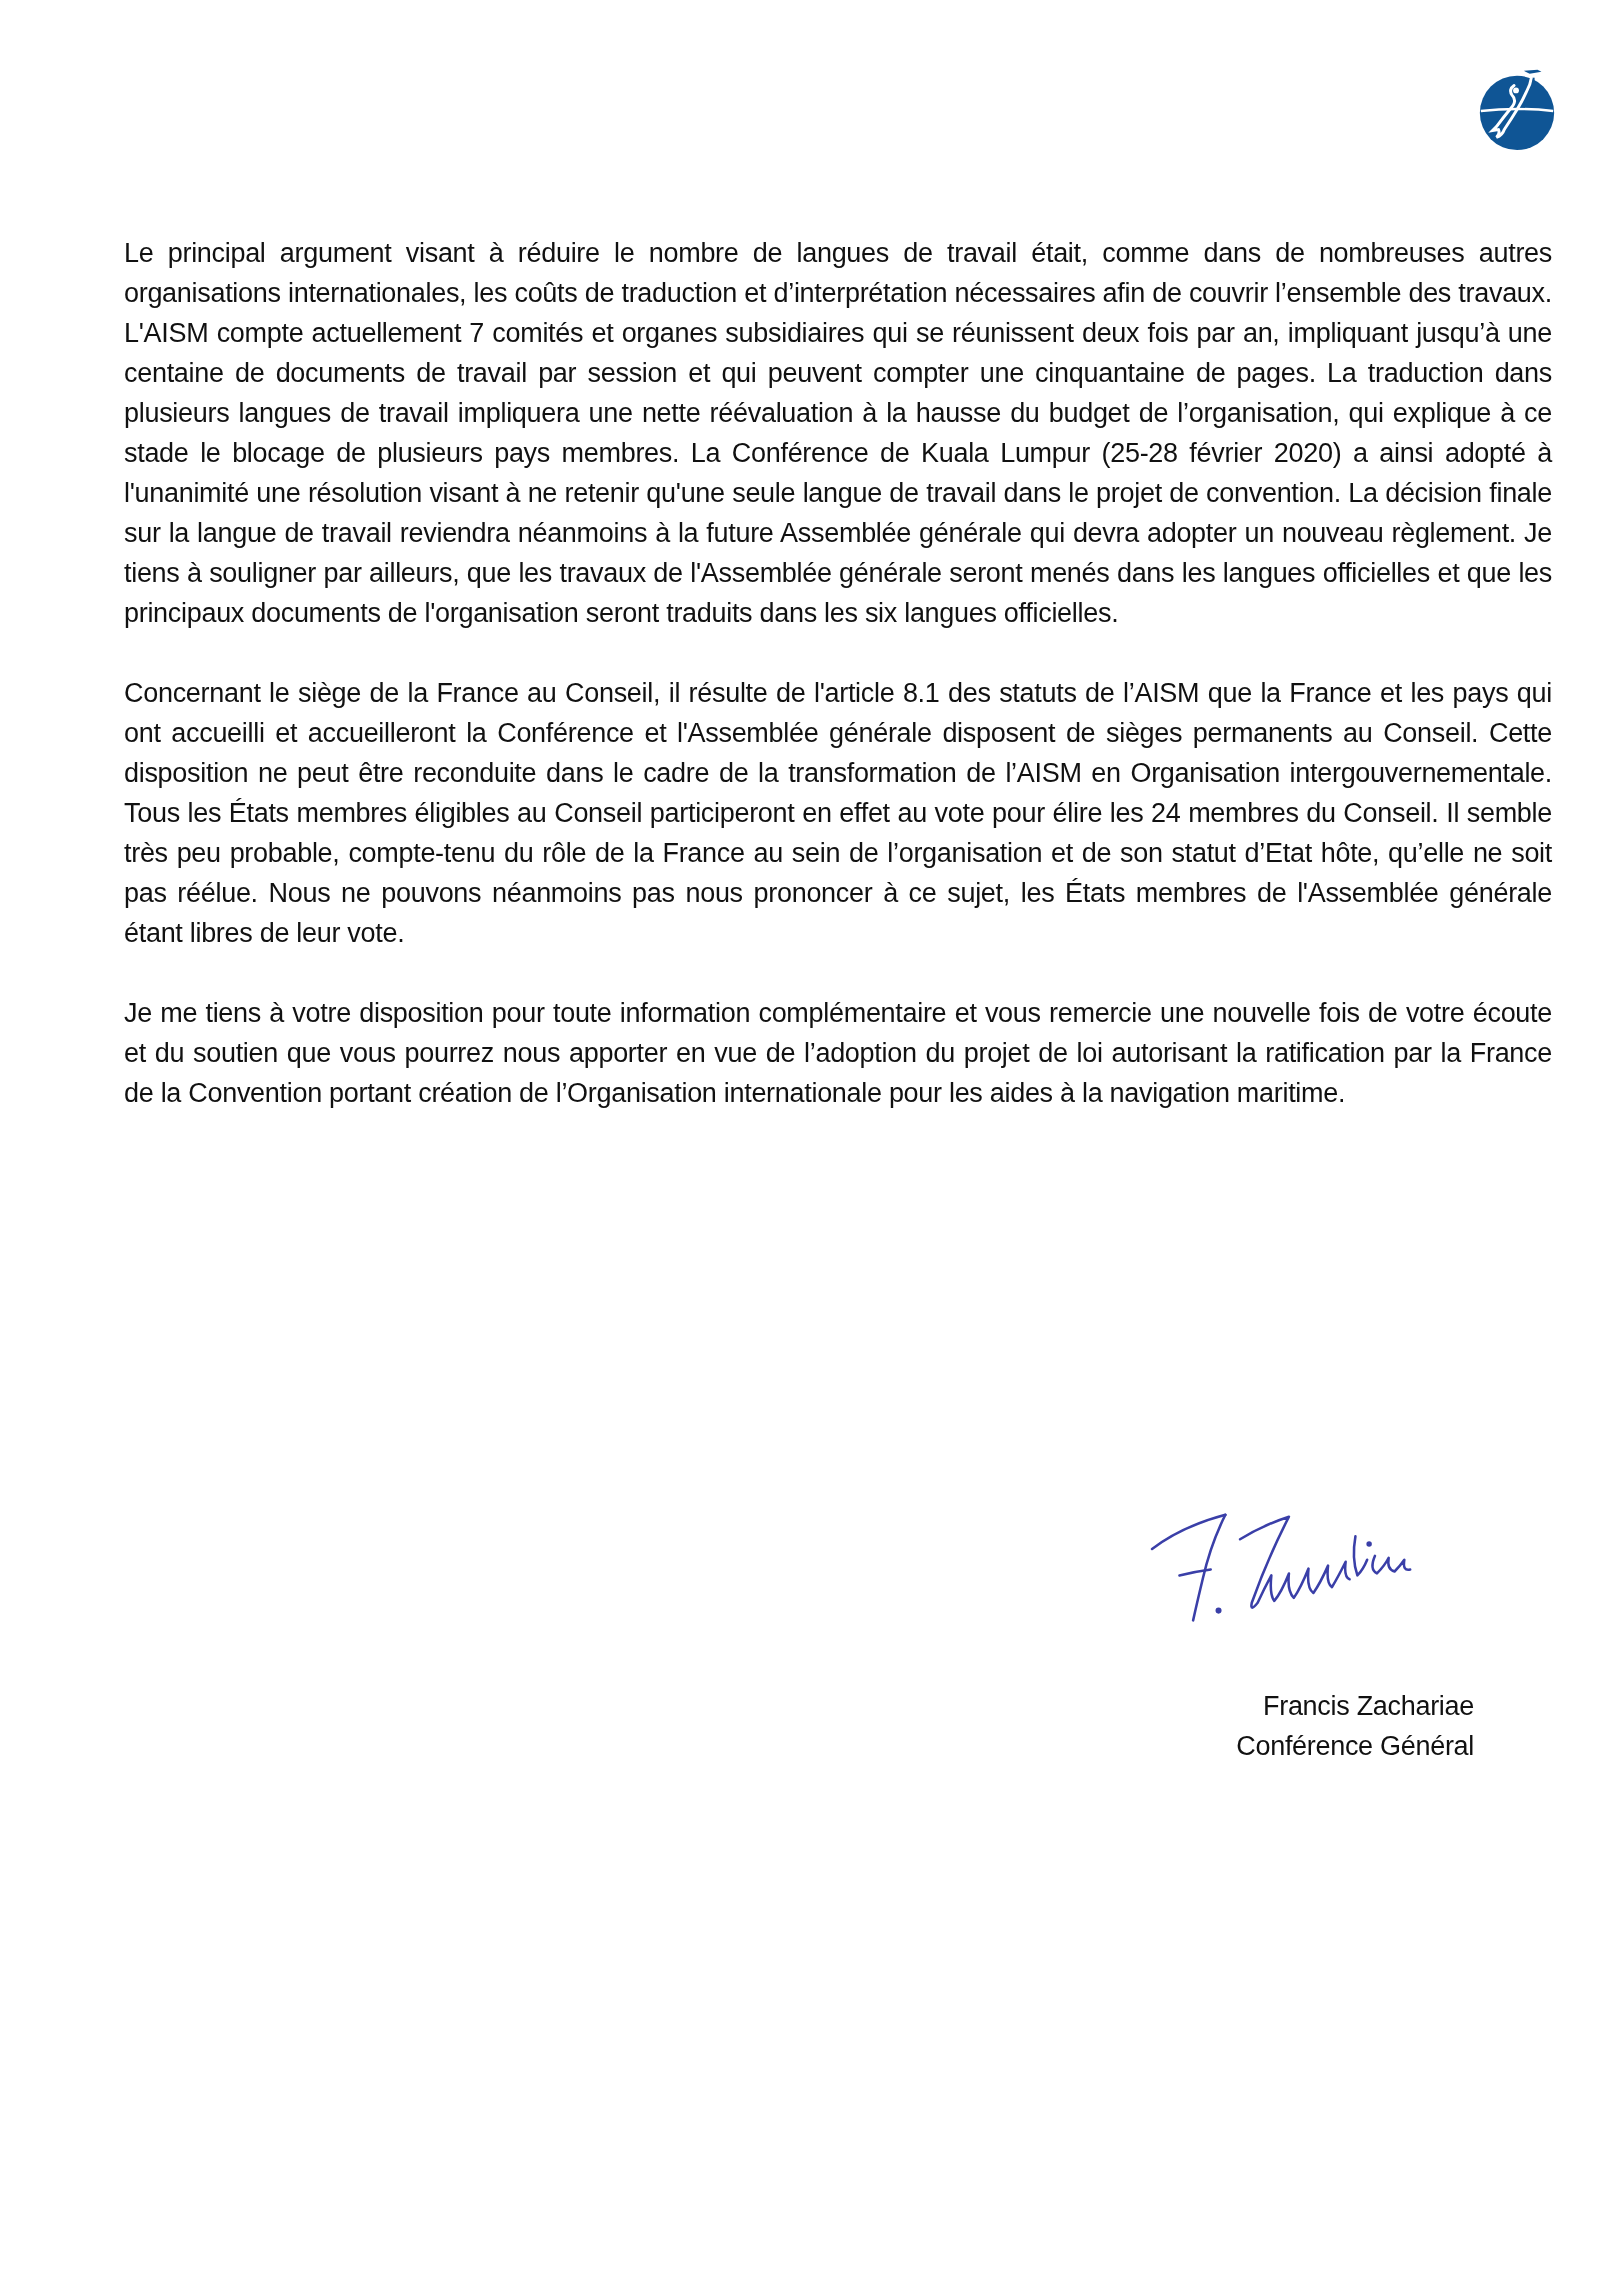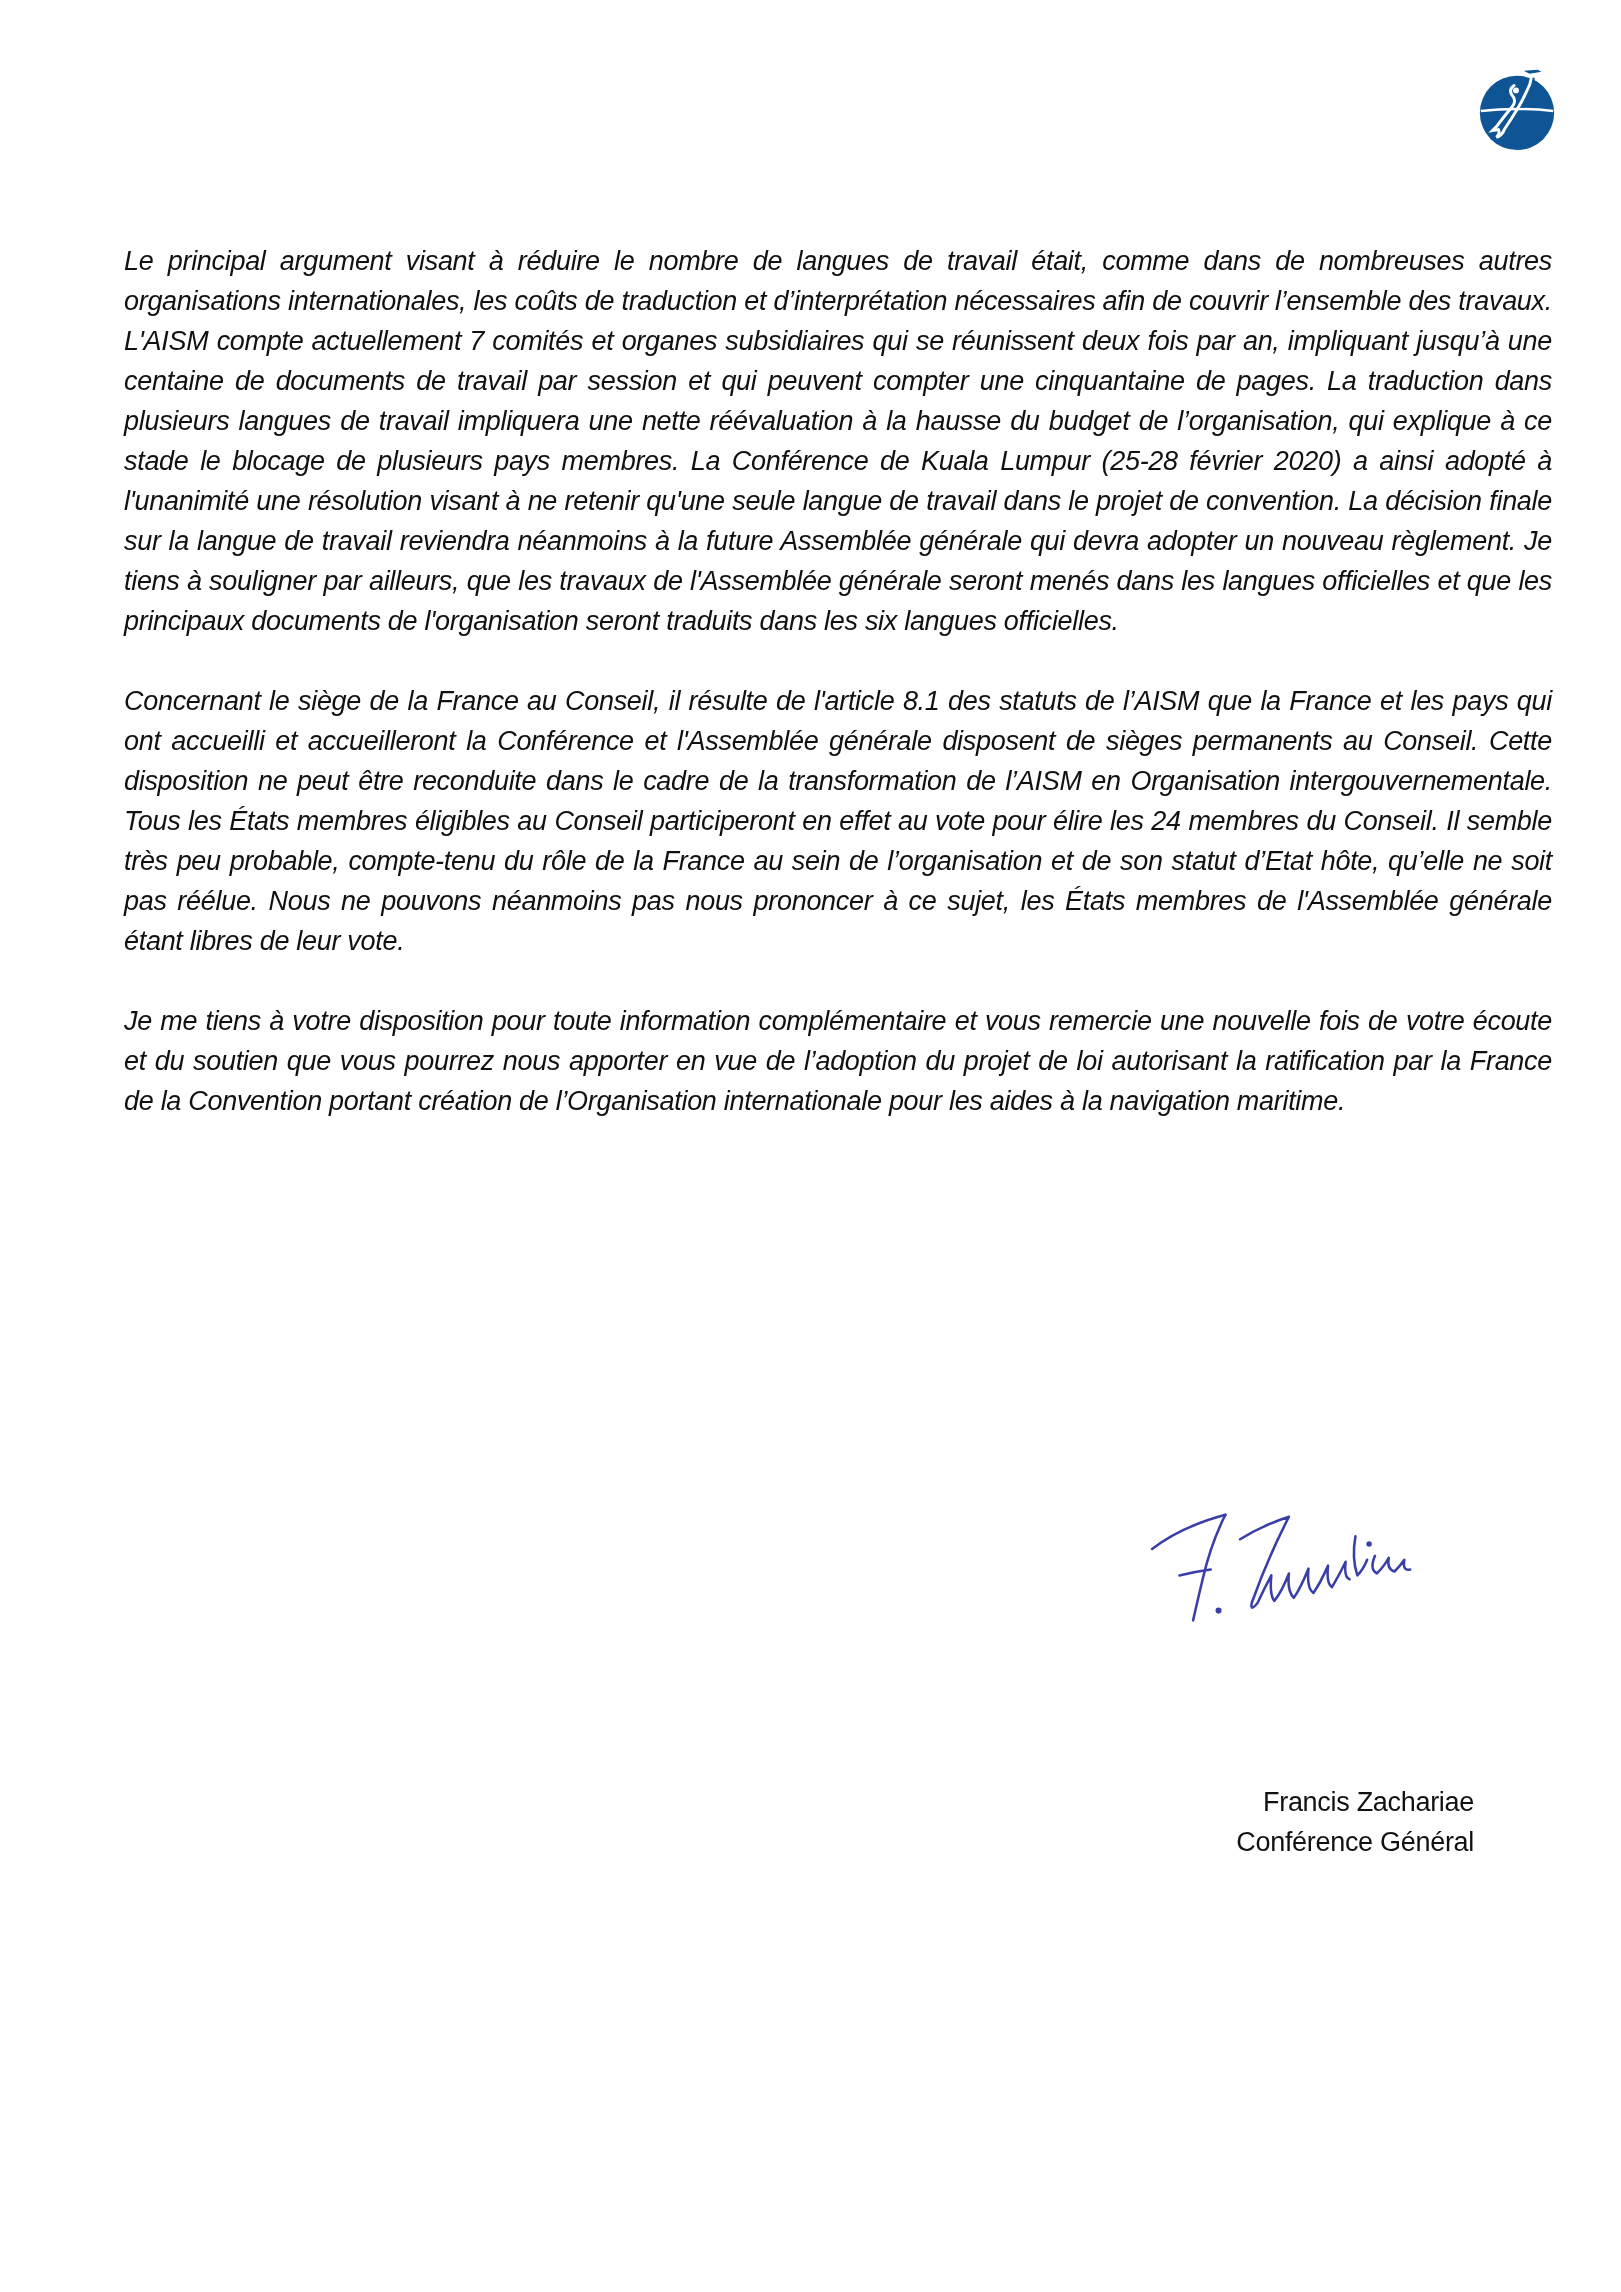--- a/index.html
+++ b/index.html
@@ -1,22 +1,22 @@
 <!DOCTYPE html>
 <html><head>
 <meta charset="utf-8">
 <style>
   html, body { margin:0; padding:0; background:#ffffff; }
   body { width:1621px; height:2293px; position:relative; overflow:hidden; font-family:"Liberation Sans", sans-serif; color:#111111; }
   .logo { position:absolute; left:1473px; top:64px; width:88px; height:88px; }
   .body-text { position:absolute; left:124px; top:225px; width:1428px; font-size:27px; line-height:40px; text-align:justify; letter-spacing:-0.3px; }
-  .body-text p { margin:16px 0 40px 0;font-style:italic; }
+  .body-text p { margin:8px 0 40px 0; }
   .body-text p.last { text-align:left; }
   .signature { position:absolute; left:1142px; top:1505px; width:333px; height:132px; }
-  .sig-block { position:absolute; right:147px; top:1782px; text-align:right; font-size:27px; line-height:40px; letter-spacing:-0.3px; }
+  .sig-block { position:absolute; right:147px; top:1686px; text-align:right; font-size:27px; line-height:40px; letter-spacing:-0.3px; }
 </style>
 </head>
 <body>
 
 <div class="logo">
   <svg width="88" height="88" viewBox="0 0 90 90">
     <circle cx="45" cy="50" r="38" fill="#0f5595"></circle>
     <path d="M8 48 Q45 44 82 48" stroke="#ffffff" stroke-width="2.5" fill="none"></path>
     <path d="M42 22 q-6 4 -2 10 q6 6 -2 14 q-8 10 -14 18 l-4 4 l6 -1 q2 4 -2 8 q6 -2 8 -8 q8 -12 14 -22 q6 -10 12 -24 l2 -8" stroke="#ffffff" stroke-width="3" fill="none" stroke-linecap="round"></path>
     <circle cx="44" cy="27" r="3" fill="#ffffff"></circle>

